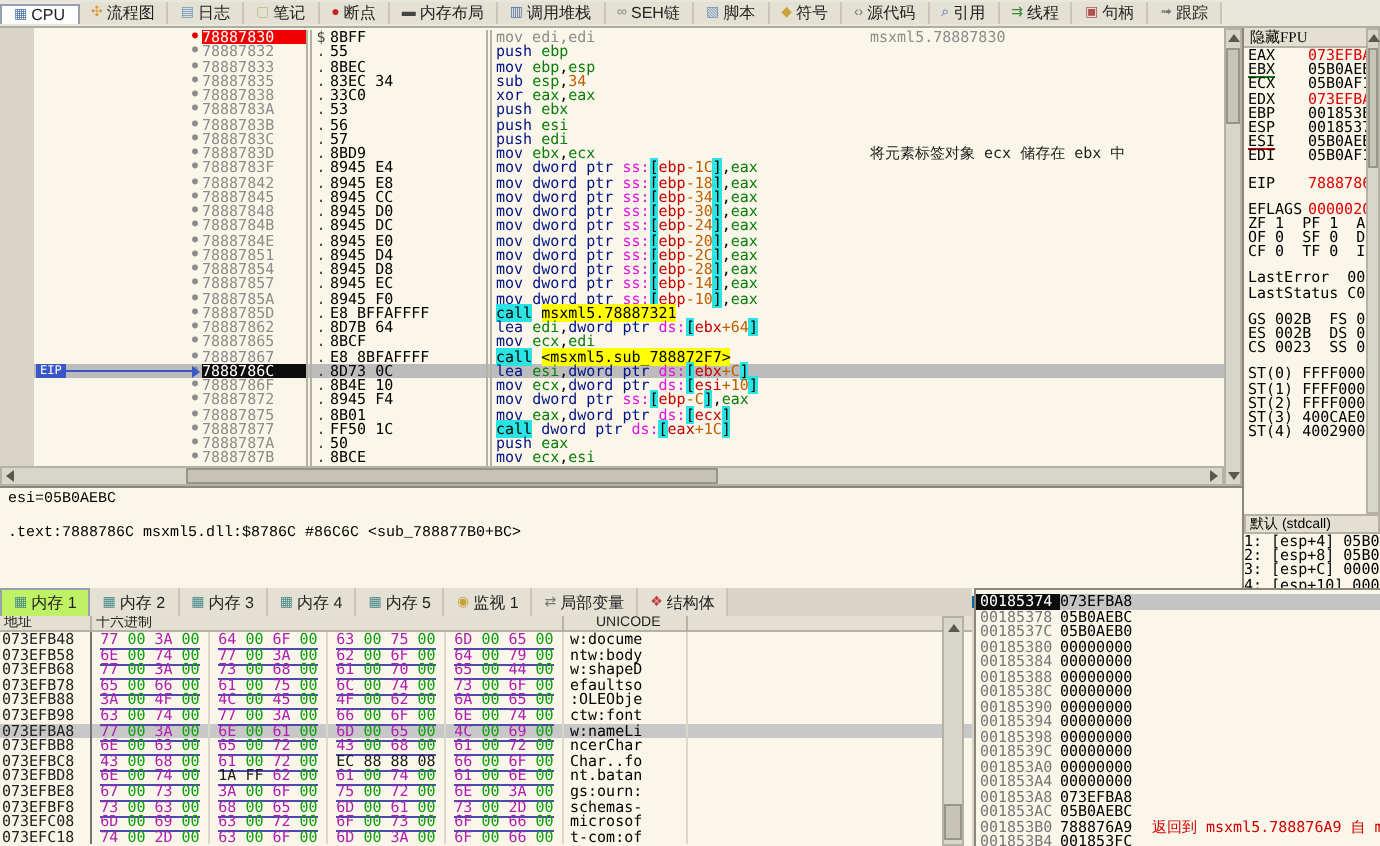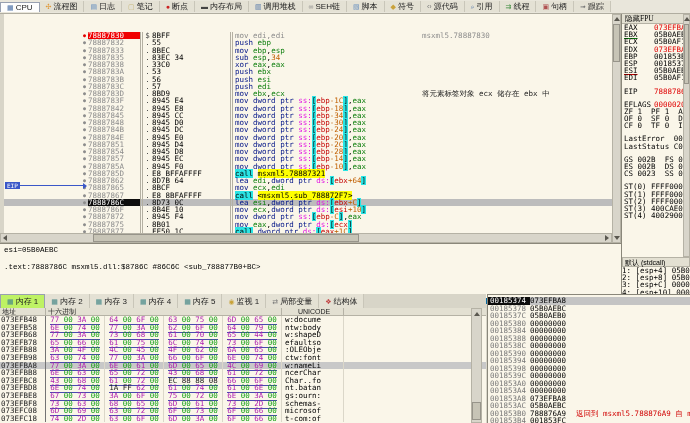--- a/index.html
+++ b/index.html
@@ -9,22 +9,22 @@
 
   
   #toolbar{position:absolute;left:0;top:0;width:690px;height:14px;background:#e9e6db;
     border-bottom:1px solid #b0ada0;display:flex;align-items:center;overflow:hidden}
   .ttab{display:flex;align-items:center;gap:2px;padding:0 6px;font-size:8px;color:#222;
     border-right:1px solid #c9c6b9;background:#e4e1d4;white-space:nowrap;cursor:default}
   .ttab.active{background:#fdfdfd;border:1px solid #98a0b0;border-bottom:none}
   .ticon{font-size:7px;line-height:1}
 
   
-  #disasm{position:absolute;left:4px;top:14px;width:612px;height:219px;background:#faf6e9;
-    overflow:hidden;font-family:"DejaVu Sans Mono",monospace;font-size:7.5px;padding-top:18px}
+  #disasm{position:absolute;left:17px;top:14px;width:612px;height:219px;background:#faf6e9;
+    overflow:hidden;font-family:"DejaVu Sans Mono",monospace;font-size:7.5px;padding-top:1px}
   .dzrow{display:flex;height:7.26px;line-height:7.26px;white-space:pre}
   .dzrow.sel{background:#bcbcbc}
   .dzgut{width:84px;flex:0 0 84px;display:flex;justify-content:flex-end;align-items:center}
   .dzdot{color:#8c8c8c;font-size:5px;line-height:1;padding-right:2px}
   .dzdot.bp{color:#e00000}
   .dzaddr{width:52px;flex:0 0 52px;color:#8c8c8c}
   .dzaddr.bp{background:#f00000;color:#fff}
   .dzaddr.eip{background:#0d0d0d;color:#fff}
   .dzpre{width:12px;flex:0 0 12px;color:#444;text-align:center;border-left:3px double #b4b0a2}
   .dzbytes{width:78px;flex:0 0 78px;color:#000}

